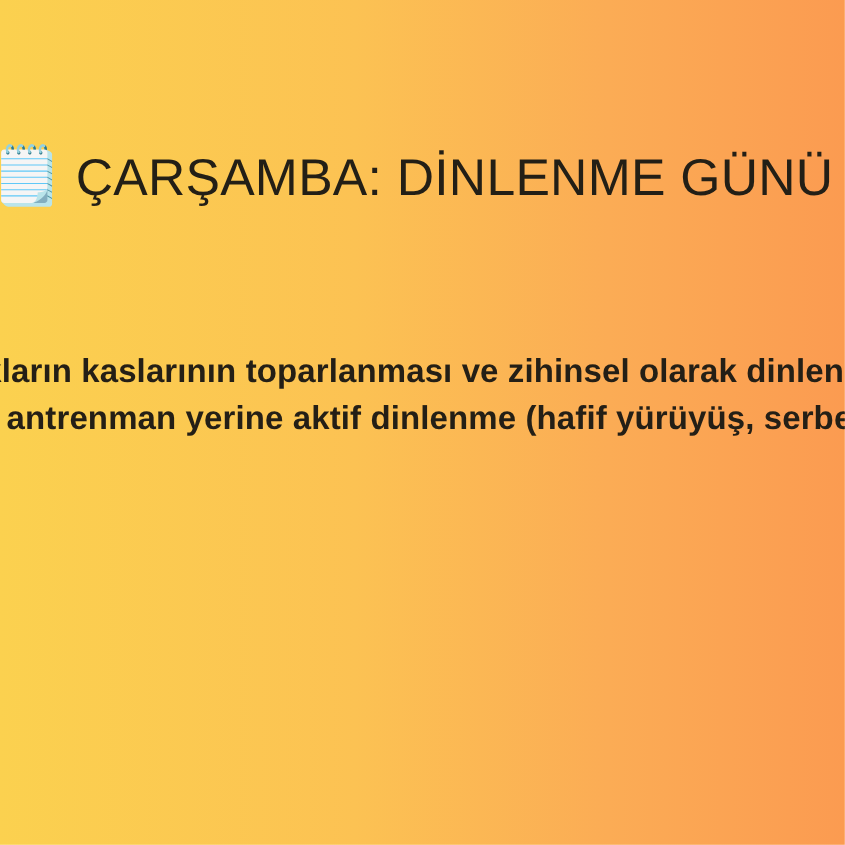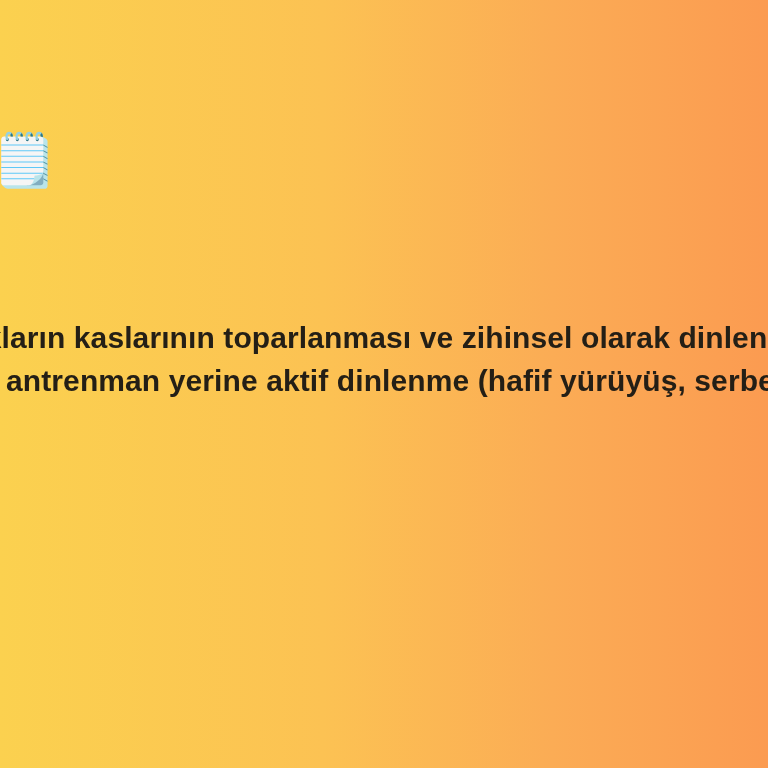--- a/index.html
+++ b/index.html
@@ -92,20 +92,21 @@
     margin-left: -94px;
   }
 </style>
 </head>
 <body>
 
 <div id="slide">
 
   <div class="title-row">
     <span class="emoji emoji-notepad">🗒️</span>
+    <span class="title-text">ÇARŞAMBA: DİNLENME GÜNÜ</span>
 
   </div>
 
   <div class="body-block">
     <div class="body-line body-line-1">Bu gün çocukların kaslarının toparlanması ve zihinsel olarak dinlenmesi için ayrılmıştır.</div>
     <div class="body-line body-line-2">Yoğun antrenman yerine aktif dinlenme (hafif yürüyüş, serbest oyun) önerilir.</div>
   </div>
 
 </div>
 

